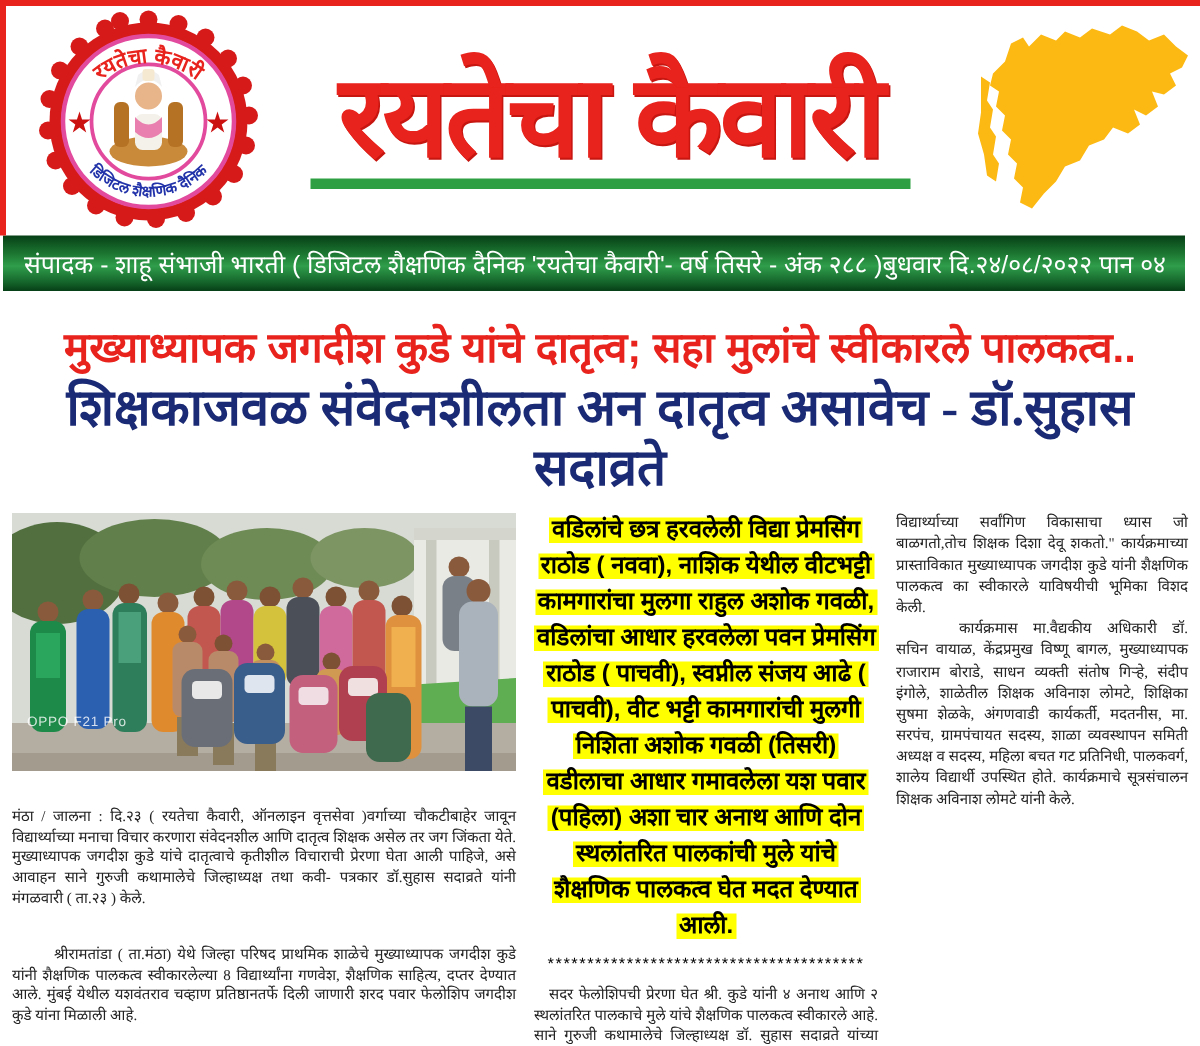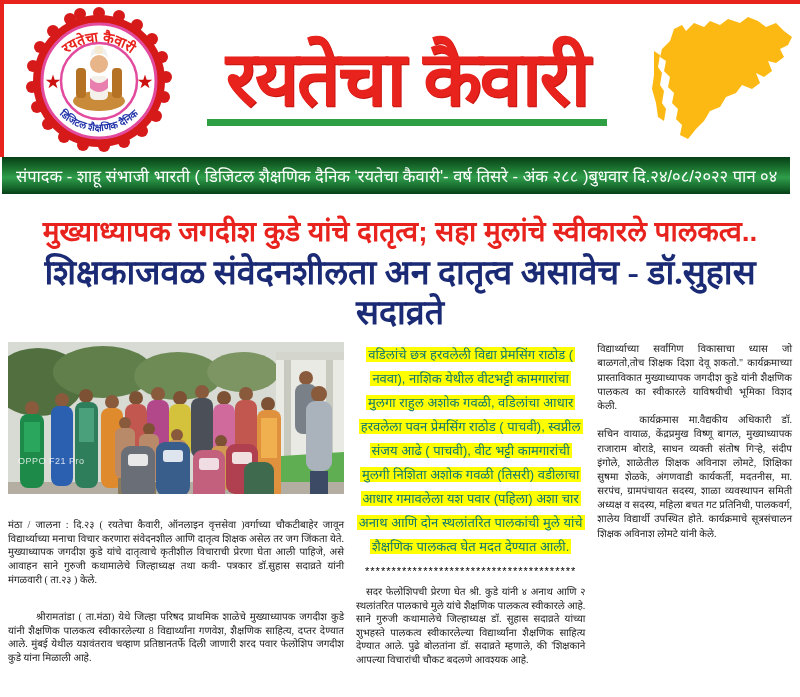--- a/index.html
+++ b/index.html
@@ -48,39 +48,39 @@
   }
 
   
   .columns {
     display:flex; gap:12px; padding:8px 8px 0 8px; align-items:flex-start;
   }
   .col-left  { width:336px; }
   .col-mid   { width:238px; }
   .col-right { width:202px; }
 
-  .photo-frame { width:336px; height:152px; background:#cfd3cc; position:relative; overflow:hidden; }
+  .photo-frame { width:336px; height:172px; background:#cfd3cc; position:relative; overflow:hidden; }
   .photo-frame svg { display:block; }
   .photo-watermark {
     position:absolute; left:10px; bottom:28px; color:rgba(255,255,255,.8);
     font-size:9px; letter-spacing:.5px;
   }
 
   .body-text {
     color:#222; font-size:10px; line-height:1.36; text-align:justify;
     font-family:"Liberation Serif","DejaVu Serif",serif;
   }
   .col-left .body-text { margin-top:24px; }
   .indent2 { text-indent:2.8em; }
   .indent4 { text-indent:4.2em; }
   .indent1 { text-indent:1em; }
 
   .highlight-block { text-align:center; line-height:1.5; }
   .highlight-block .hl {
-    background:#ffff00; color:#0f766e; font-weight:400; font-size:13px;
+    background:#ffff00; color:#000000; font-weight:700; font-size:16px;
     padding:0 2px; box-decoration-break:clone; -webkit-box-decoration-break:clone;
   }
   .divider-line { text-align:center; line-height:1.3; margin-top:2px;
     letter-spacing:1px; word-break:break-all; }
   .divider-line .hl { font-size:11px; }
   .col-mid .body-text { margin-top:4px; }
   .col-right .body-text { line-height:1.42; }
 </style>
 </head>
 <body>

